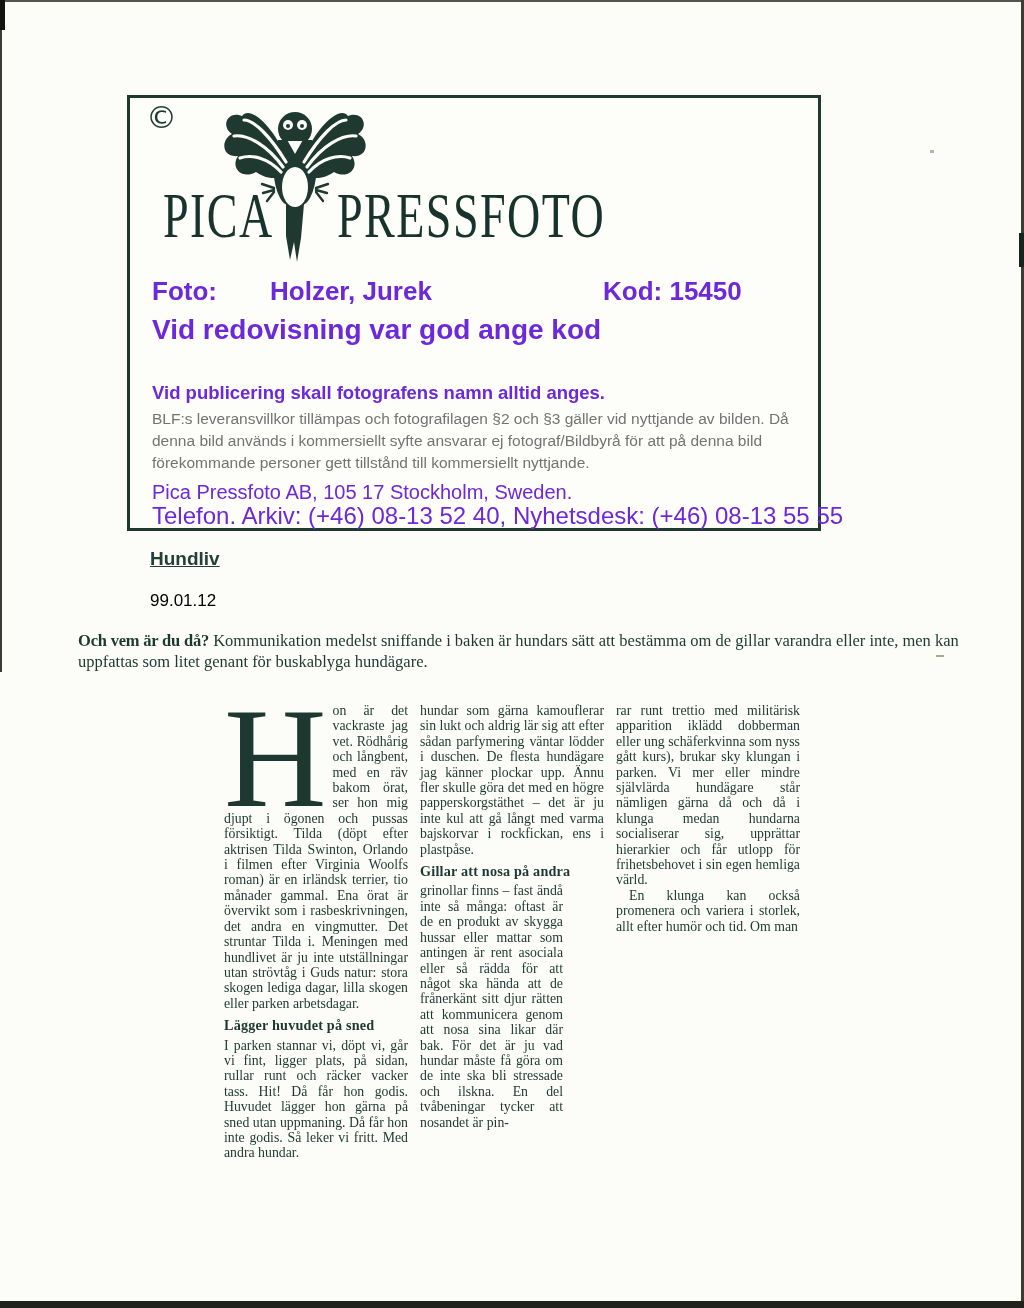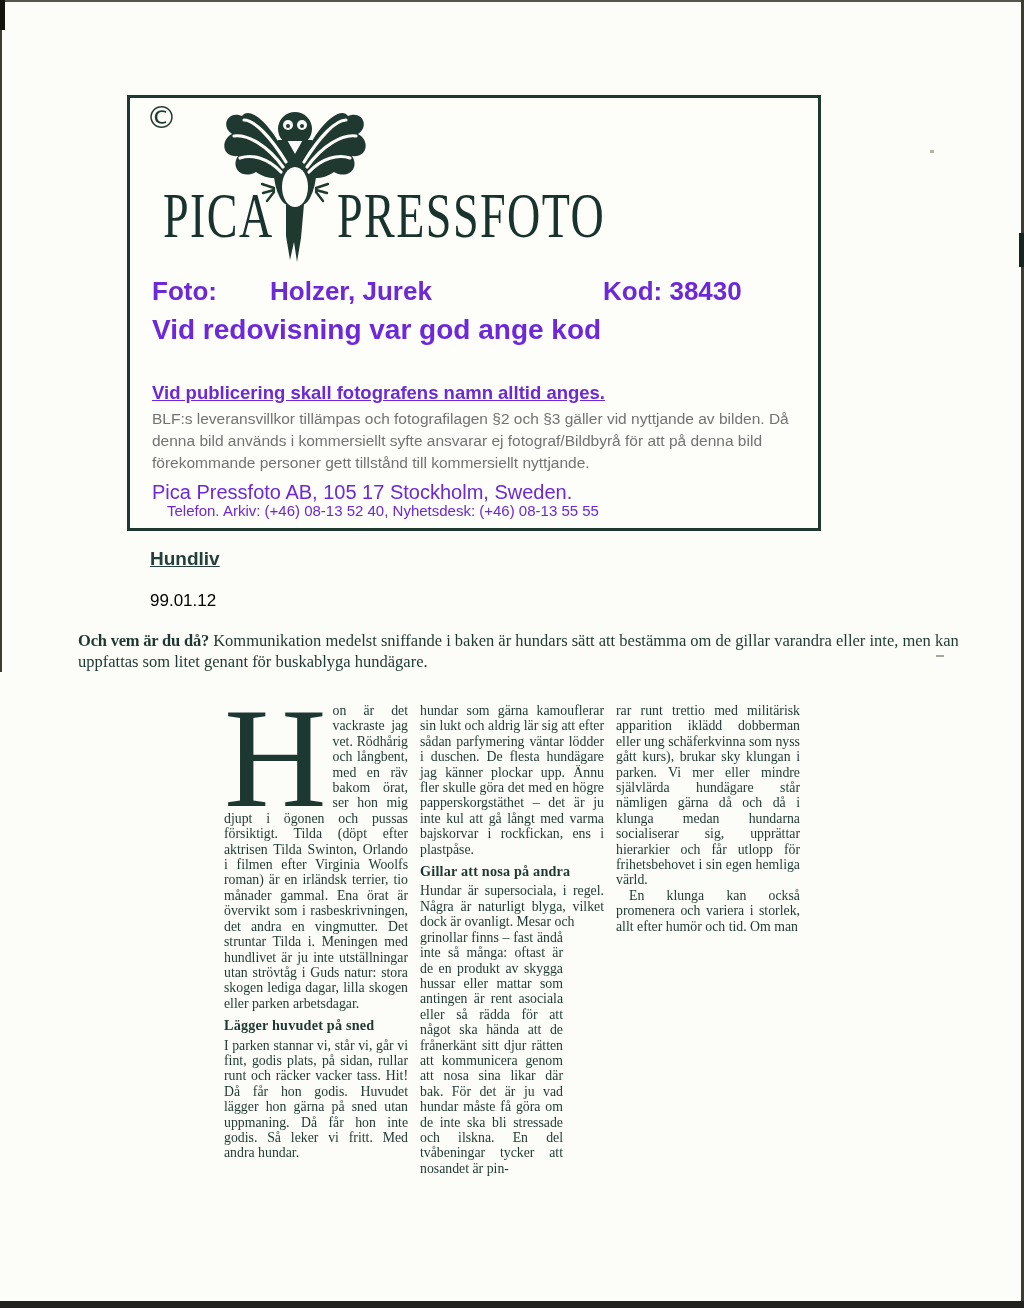--- a/index.html
+++ b/index.html
@@ -34,27 +34,27 @@
     transform:scaleX(0.72); transform-origin:0 0; white-space:nowrap;
   }
   .logo-pica { left:33px; }
   .logo-pressfoto { left:207px; }
 
   .box-sans { position:absolute; white-space:nowrap; color:#6d28d9; }
   .foto-label  { left:22px;  top:178px; font-size:26px; font-weight:bold; }
   .foto-name   { left:96px;  top:178px; font-size:26px; font-weight:bold;margin-left:44px; }
   .kod         { left:473px; top:178px; font-size:26px; font-weight:bold; }
   .instruction { left:22px;  top:216px; font-size:28px; font-weight:bold; }
-  .pub-note    { left:22px;  top:284px; font-size:18.5px; font-weight:bold; text-decoration:underline; }
+  .pub-note    { left:22px;  top:284px; font-size:18.5px; font-weight:bold; }
   .terms {
     position:absolute; left:22px; top:310px; width:655px;
     font-size:15.5px; line-height:22px; color:#737373; white-space:normal;
   }
   .addr  { left:22px; top:383px; font-size:20px; }
-  .phone { left:37px; top:404px; font-size:15px; }
+  .phone { left:22px; top:404px; font-size:24px; }
 
   
   .hundliv {
     position:absolute; left:150px; top:548px; font-size:19px; font-weight:bold;
     text-decoration:underline; color:#24403a;
   }
   .date { position:absolute; left:150px; top:591px; font-size:17px; color:#000000; }
 
   
   .lead {
@@ -138,44 +138,43 @@
         <path d="M54,86 l-12,-4 M54,88 l-11,3 M54,90 l-7,9"></path>
         <path d="M96,86 l12,-4 M96,88 l11,3 M96,90 l7,9"></path>
       </g>
     </svg>
 
     <div class="logo-word logo-pica">PICA</div>
     <div class="logo-word logo-pressfoto">PRESSFOTO</div>
 
     <div class="box-sans foto-label">Foto:</div>
     <div class="box-sans foto-name">Holzer, Jurek</div>
-    <div class="box-sans kod">Kod: 38430</div>
+    <div class="box-sans kod">Kod: 15450</div>
 
     <div class="box-sans instruction">Vid redovisning var god ange kod</div>
     <div class="box-sans pub-note">Vid publicering skall fotografens namn alltid anges.</div>
     <div class="terms">BLF:s leveransvillkor tillämpas och fotografilagen §2 och §3 gäller vid nyttjande av bilden. Då denna bild används i kommersiellt syfte ansvarar ej fotograf/Bildbyrå för att på denna bild förekommande personer gett tillstånd till kommersiellt nyttjande.</div>
     <div class="box-sans addr">Pica Pressfoto AB, 105 17 Stockholm, Sweden.</div>
     <div class="box-sans phone">Telefon. Arkiv: (+46) 08-13 52 40, Nyhetsdesk: (+46) 08-13 55 55</div>
   </div>
 
   <div class="hundliv">Hundliv</div>
   <div class="date">99.01.12</div>
 
   <p class="lead"><span class="lead-bold">Och vem är du då?</span><span> Kommunikation medelst sniffande i baken är hundars sätt att bestämma om de gillar varandra eller inte, men kan uppfattas som litet genant för buskablyga hundägare.</span></p>
 
   <div class="col col-1">
     <p><span class="dropcap">H</span><span>on är det vackraste jag vet. Rödhårig och långbent, med en räv bakom örat, ser hon mig djupt i ögonen och pussas försiktigt. Tilda (döpt efter aktrisen Tilda Swinton, Orlando i filmen efter Virginia Woolfs roman) är en irländsk terrier, tio månader gammal. Ena örat är övervikt som i rasbeskrivningen, det andra en vingmutter. Det struntar Tilda i. Meningen med hundlivet är ju inte utställningar utan strövtåg i Guds natur: stora skogen lediga dagar, lilla skogen eller parken arbetsdagar.</span></p>
     <p class="subhead">Lägger huvudet på sned</p>
-    <p>I parken stannar vi, står vi, går vi fint, godis plats, på sidan, rullar runt och räcker vacker tass. Hit! Då får hon godis. Huvudet lägger hon gärna på sned utan uppmaning. Då får hon inte godis. Så leker vi fritt. Med andra hundar.</p>
+    <p>I parken stannar vi, döpt vi, går vi fint, ligger plats, på sidan, rullar runt och räcker vacker tass. Hit! Då får hon godis. Huvudet lägger hon gärna på sned utan uppmaning. Då får hon inte godis. Så leker vi fritt. Med andra hundar.</p>
   </div>
 
   <div class="col col-2">
     <p>hundar som gärna kamouflerar sin lukt och aldrig lär sig att efter sådan parfymering väntar lödder i duschen. De flesta hundägare jag känner plockar upp. Ännu fler skulle göra det med en högre papperskorgstäthet – det är ju inte kul att gå långt med varma bajskorvar i rockfickan, ens i plastpåse.</p>
     <p class="subhead">Gillar att nosa på andra</p>
-    <p>Hundar är supersociala, i regel. Några är naturligt blyga, vilket dock är ovanligt. Mesar och</p>
     <p class="narrow">grinollar finns – fast ändå inte så många: oftast är de en produkt av skygga hussar eller mattar som antingen är rent asociala eller så rädda för att något ska hända att de frånerkänt sitt djur rätten att kommunicera genom att nosa sina likar där bak. För det är ju vad hundar måste få göra om de inte ska bli stressade och ilskna. En del tvåbeningar tycker att nosandet är pin-</p>
   </div>
 
   <div class="col col-3">
     <p>rar runt trettio med militärisk apparition iklädd dobberman eller ung schäferkvinna som nyss gått kurs), brukar sky klungan i parken. Vi mer eller mindre självlärda hundägare står nämligen gärna då och då i klunga medan hundarna socialiserar sig, upprättar hierarkier och får utlopp för frihetsbehovet i sin egen hemliga värld.</p>
     <p class="indent">En klunga kan också promenera och variera i storlek, allt efter humör och tid. Om man</p>
   </div>
 
 </div>
 

